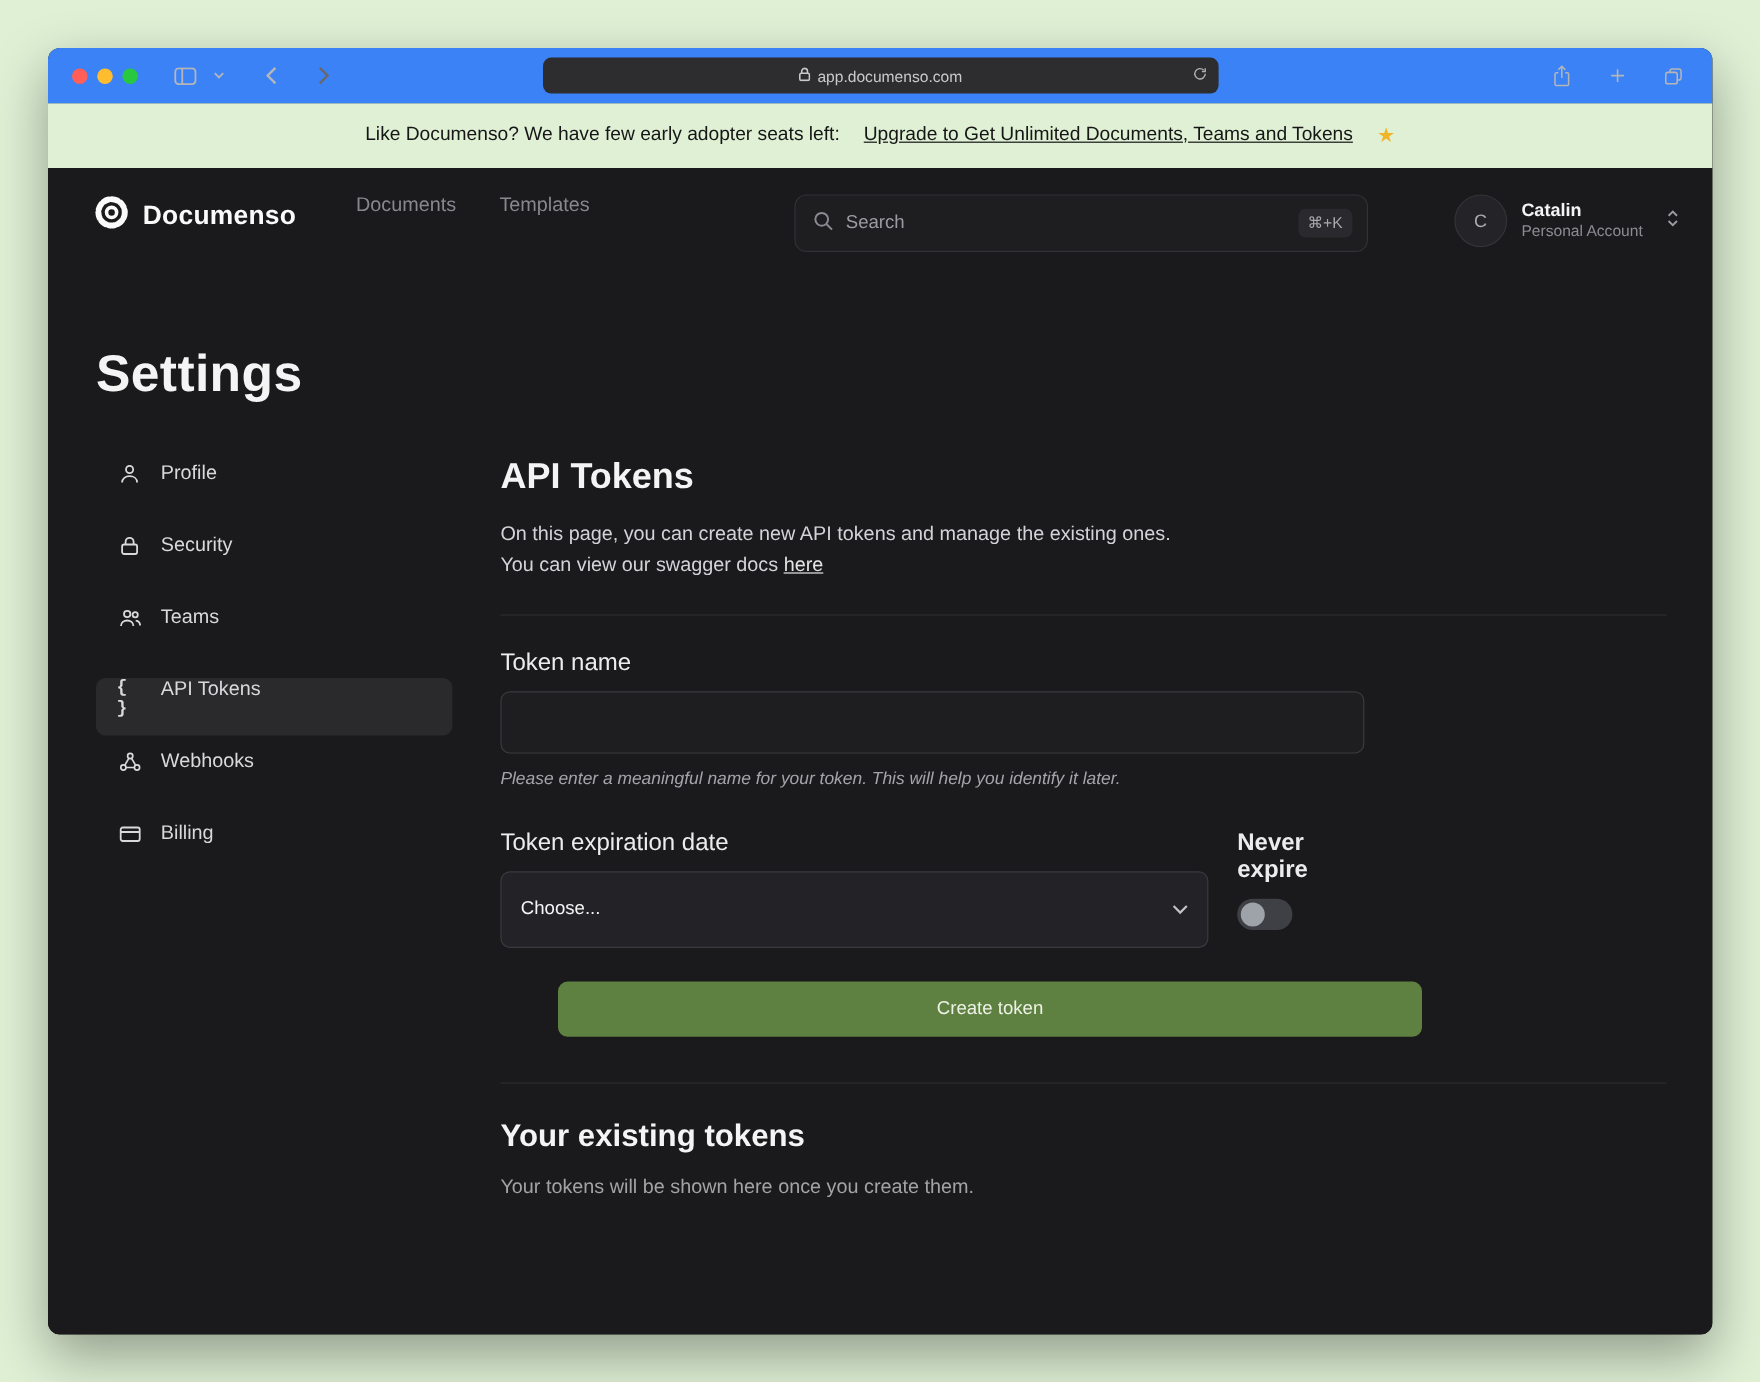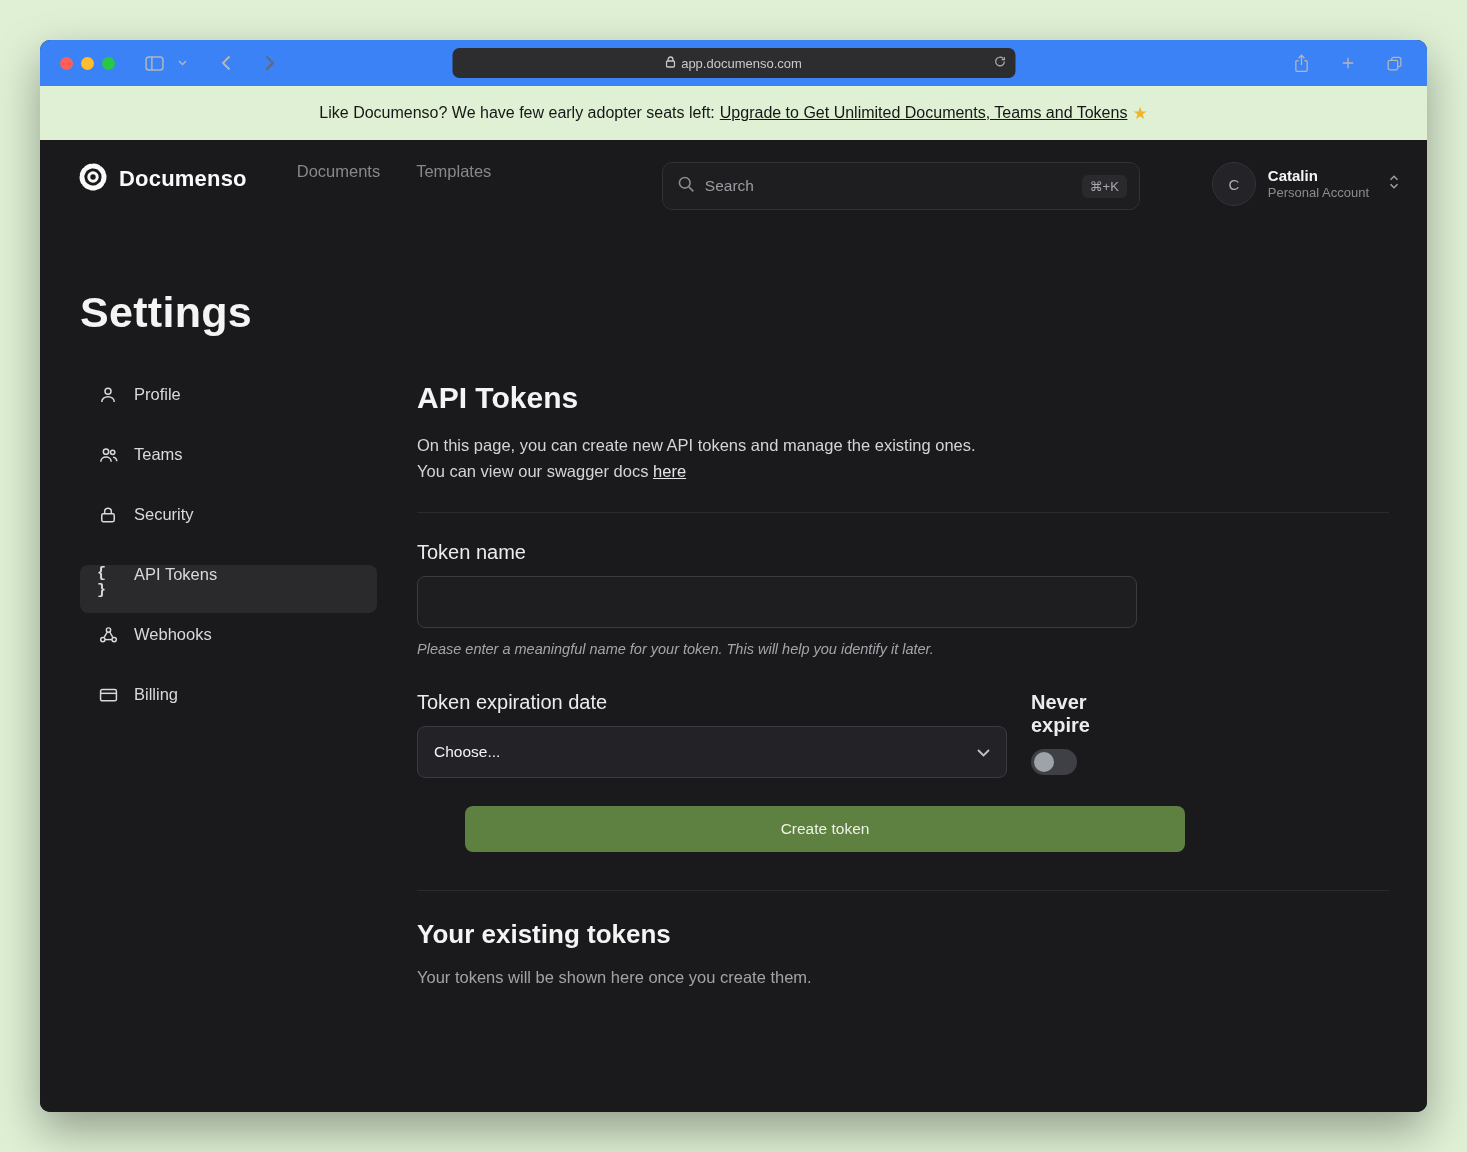--- a/index.html
+++ b/index.html
@@ -46,21 +46,21 @@
   }
   .urlbar .refresh { position: absolute; right: 9px; top: 50%; transform: translateY(-50%); color: #b0b0b2; cursor: pointer; }
   .tb-right { margin-left: auto; display: flex; align-items: center; gap: 22px; }
 
   
   .banner {
     flex: 0 0 54px;
     background: #dff0d5;
     display: flex; align-items: center; justify-content: center;
     font-size: 16px; color: #161616; font-weight: 500;
-    gap: 5px;
+    gap: 20px;
   }
   .banner a { color: #161616; text-decoration: underline; cursor: pointer; }
   .banner .star { color: #f0b429; font-size: 17px; }
 
   
   .app { flex: 1 1 auto; background: #1a1a1c; color: #e4e4e7; overflow: hidden; }
   .app-header {
     display: flex; align-items: flex-start;
     padding: 22px 26px 22px 38px;
   }
@@ -125,21 +125,21 @@
     color: #f4f4f5; font-size: 15.5px; padding: 0 15px; outline: none;
     font-family: inherit;
   }
   .help { font-style: italic; font-size: 14.5px; color: #a4a4ab; margin-top: 13px; }
 
   .exp-row { width: 720px; display: flex; gap: 24px; margin-top: 34px; align-items: flex-start; }
   .exp-col { flex: 1; }
   .never-col { width: 106px; flex: 0 0 106px; }
   .never-label { font-weight: 600; }
   .select {
-    height: 52px; border: 1px solid #3a3a3f; border-radius: 8px;
+    height: 64px; border: 1px solid #3a3a3f; border-radius: 8px;
     background: #232327;
     display: flex; align-items: center; justify-content: space-between;
     padding: 0 16px; color: #f4f4f5; font-size: 15.5px; cursor: pointer;
   }
   .select .chev { color: #c2c2c7; }
   .toggle {
     margin-top: 6px;
     width: 46px; height: 26px; border-radius: 13px;
     background: #3f3f46; position: relative; cursor: pointer;
   }
@@ -288,37 +288,37 @@
             <span class="icon">
               <svg width="20" height="20" viewBox="0 0 24 24" fill="none" stroke="currentColor" stroke-width="1.8">
                   <circle cx="12" cy="7.5" r="3.6"></circle>
                   <path d="M4.5 20.5c0-4 3.4-6.3 7.5-6.3s7.5 2.3 7.5 6.3"></path>
                 </svg>
             </span>
             <span>Profile</span>
           </div>
           <div class="side-item">
             <span class="icon">
+              <svg width="20" height="20" viewBox="0 0 24 24" fill="none" stroke="currentColor" stroke-width="1.8">
+                  <rect x="4.5" y="10.5" width="15" height="9.5" rx="2"></rect>
+                  <path d="M8 10.5V7.8a4 4 0 018 0v2.7"></path>
+                </svg>
+            </span>
+            <span>Security</span>
+          </div>
+          <div class="side-item">
+            <span class="icon">
               <svg width="21" height="20" viewBox="0 0 24 24" fill="none" stroke="currentColor" stroke-width="1.8">
                   <circle cx="9" cy="8" r="3.2"></circle>
                   <path d="M2.8 20c0-3.4 2.8-5.5 6.2-5.5s6.2 2.1 6.2 5.5"></path>
                   <circle cx="17" cy="8.8" r="2.6"></circle>
                   <path d="M17.5 14.6c2.6.3 4.4 2.2 4.4 5"></path>
                 </svg>
             </span>
             <span>Teams</span>
-          </div>
-          <div class="side-item">
-            <span class="icon">
-              <svg width="20" height="20" viewBox="0 0 24 24" fill="none" stroke="currentColor" stroke-width="1.8">
-                  <rect x="4.5" y="10.5" width="15" height="9.5" rx="2"></rect>
-                  <path d="M8 10.5V7.8a4 4 0 018 0v2.7"></path>
-                </svg>
-            </span>
-            <span>Security</span>
           </div>
           <div class="side-item active">
             <span class="icon braces-glyph">{ }</span>
             <span>API Tokens</span>
           </div>
           <div class="side-item">
             <span class="icon">
               <svg width="21" height="20" viewBox="0 0 24 24" fill="none" stroke="currentColor" stroke-width="1.7">
                   <circle cx="12" cy="6" r="2.6"></circle>
                   <circle cx="5.2" cy="17.5" r="2.6"></circle>

